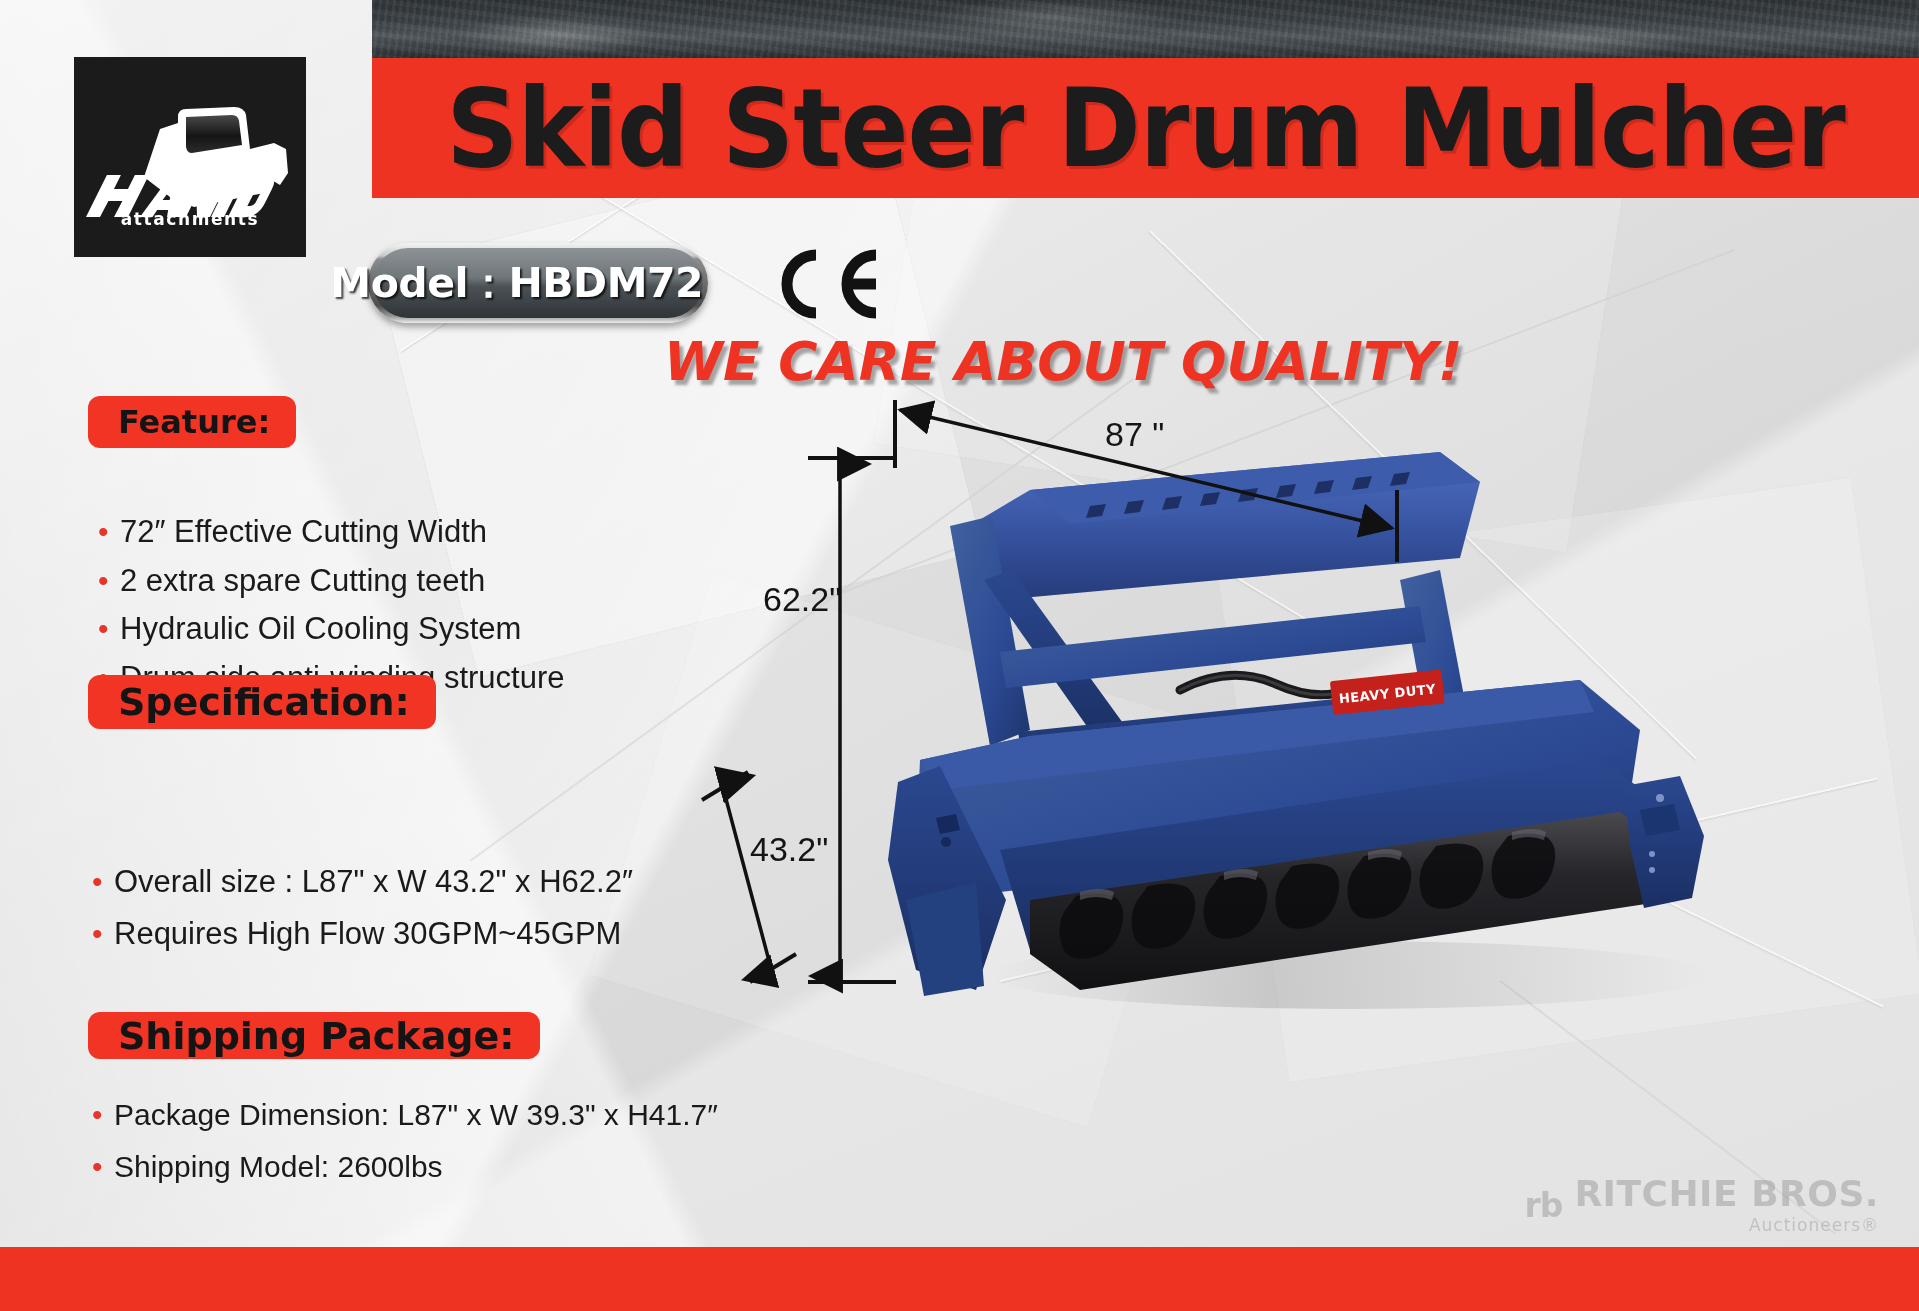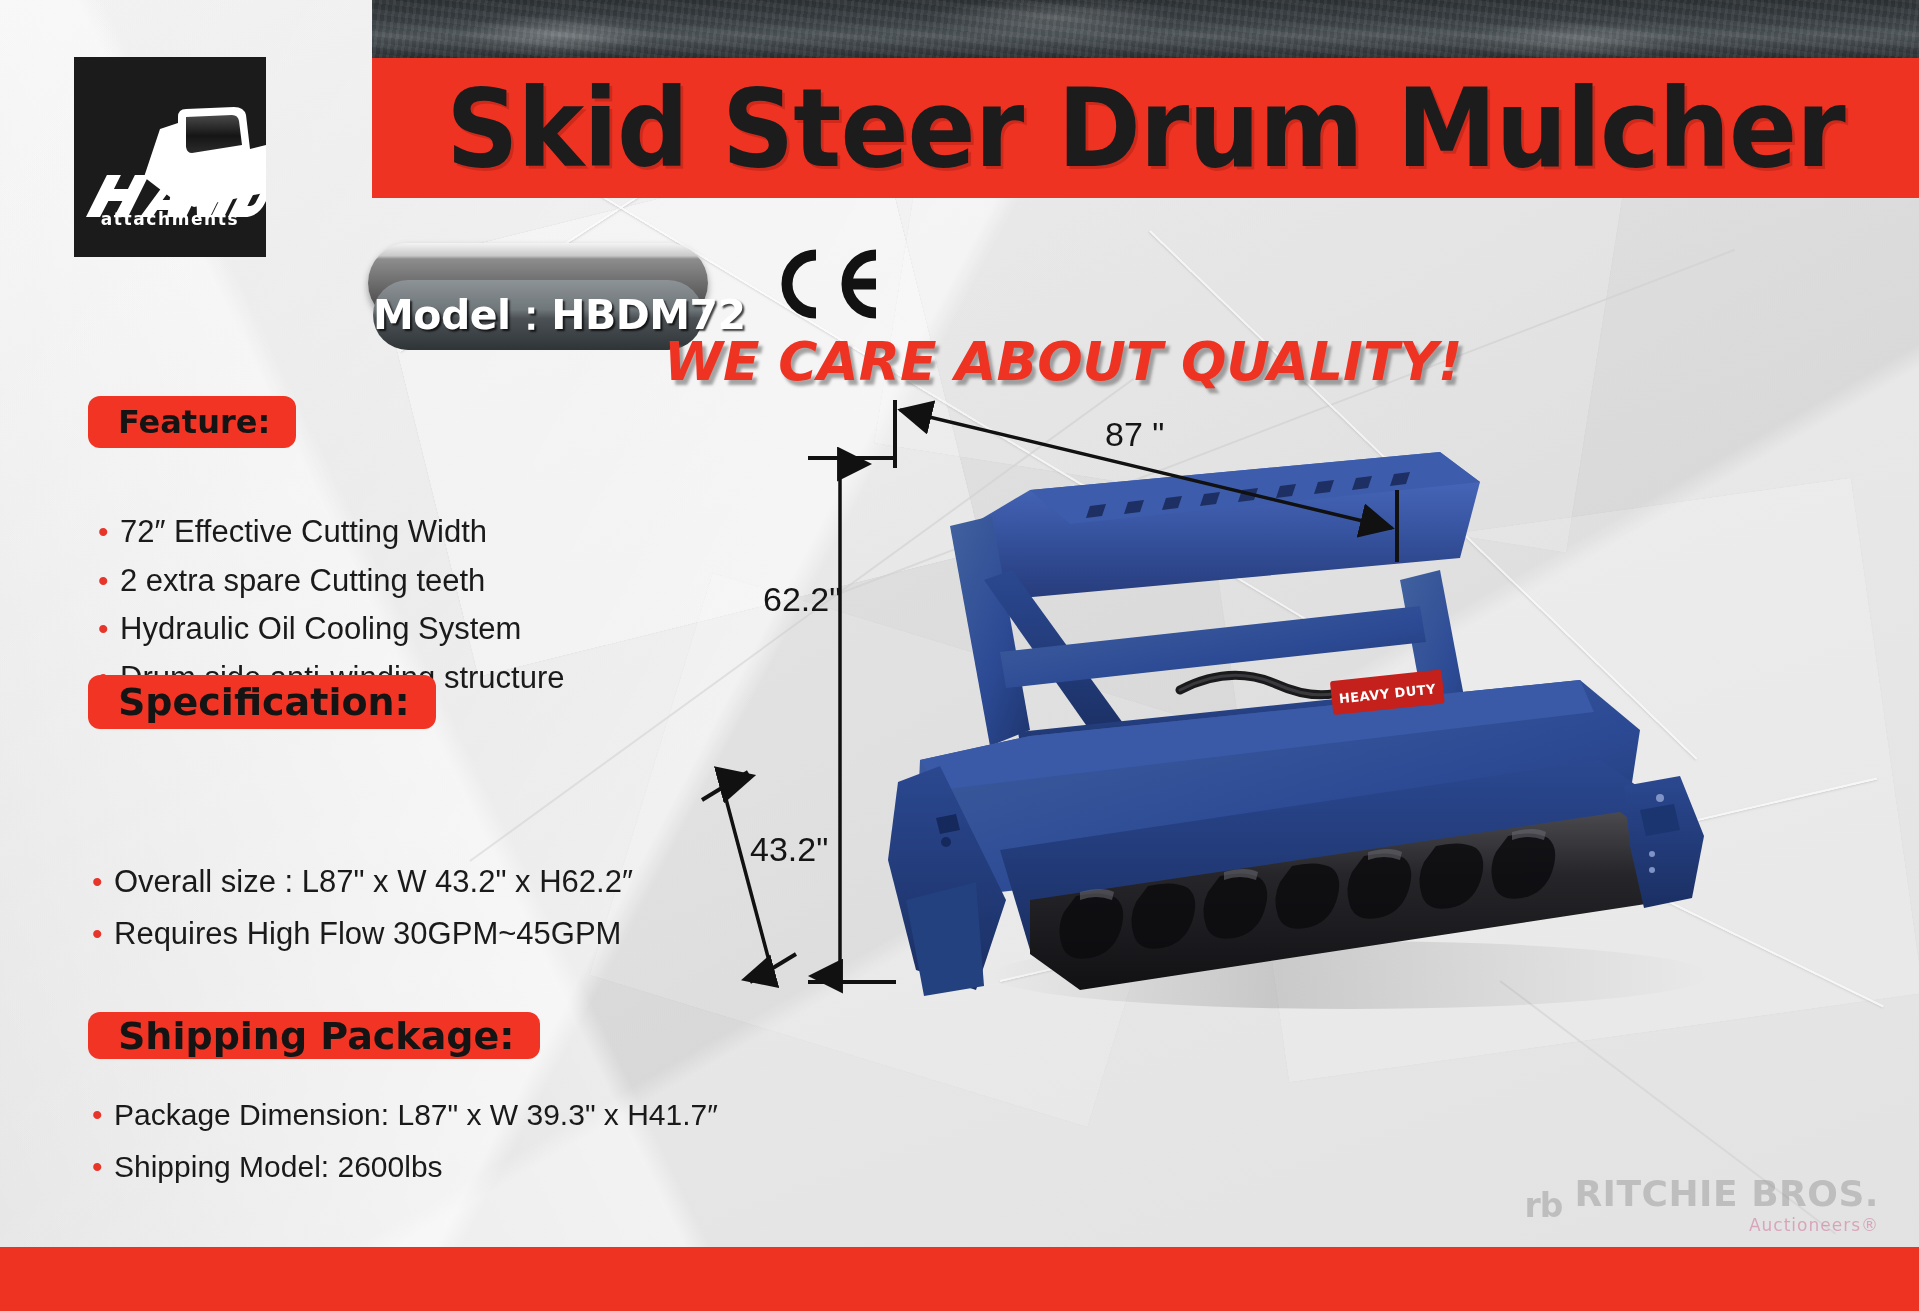--- a/index.html
+++ b/index.html
@@ -67,21 +67,21 @@
     inset: 0;
     background:
       repeating-linear-gradient(97deg, rgba(255,255,255,.05) 0 3px, rgba(0,0,0,.05) 3px 7px),
       repeating-linear-gradient(7deg, rgba(255,255,255,.04) 0 5px, rgba(0,0,0,.04) 5px 11px);
     opacity: .8;
   }
 
   
   .logo-box {
     position: absolute;
-    left: 74px; top: 57px; width: 192px; height: 200px;
+    left: 74px; top: 57px; width: 232px; height: 200px;
     background: #1b1b1b;
     overflow: hidden;
   }
   .logo-svg { position: absolute; left: 0; top: 0; }
   .logo-word {
     position: absolute;
     left: 0; right: 0; bottom: 28px;
     text-align: center;
     color: #ffffff;
     font-size: 17px;
@@ -121,22 +121,21 @@
     box-shadow: 0 4px 7px rgba(0,0,0,.35);
     padding: 5px;
     box-sizing: border-box;
   }
   .model-inner {
     width: 100%; height: 100%;
     border-radius: 36px;
     background: linear-gradient(180deg,#8c9296 0%, #70777b 42%, #4b5155 55%, #2f3437 100%);
     display: flex;
     align-items: center;
-    justify-content: flex-start;
-    margin-top: 32px;
+    justify-content: flex-end;
   }
   .model-text {
     color: #ffffff;
     font-family: "DejaVu Sans", sans-serif;
     font-size: 41px;
     font-weight: 700;
     letter-spacing: -.5px;
     text-shadow: 2px 2px 2px rgba(0,0,0,.75);
     white-space: nowrap;
   }
@@ -261,21 +260,21 @@
     font-size: 36px;
     font-weight: 700;
     color: #6a6a6a;
     letter-spacing: .5px;
     line-height: 1;
   }
   .wm-sub {
     font-family: "DejaVu Sans", sans-serif;
     font-size: 17px;
     font-weight: 400;
-    color: #be185d;
+    color: #737373;
     letter-spacing: 1px;
     text-align: right;
     margin-top: 3px;
   }
 </style>
 </head>
 <body>
 
 <div id="poster">
 

